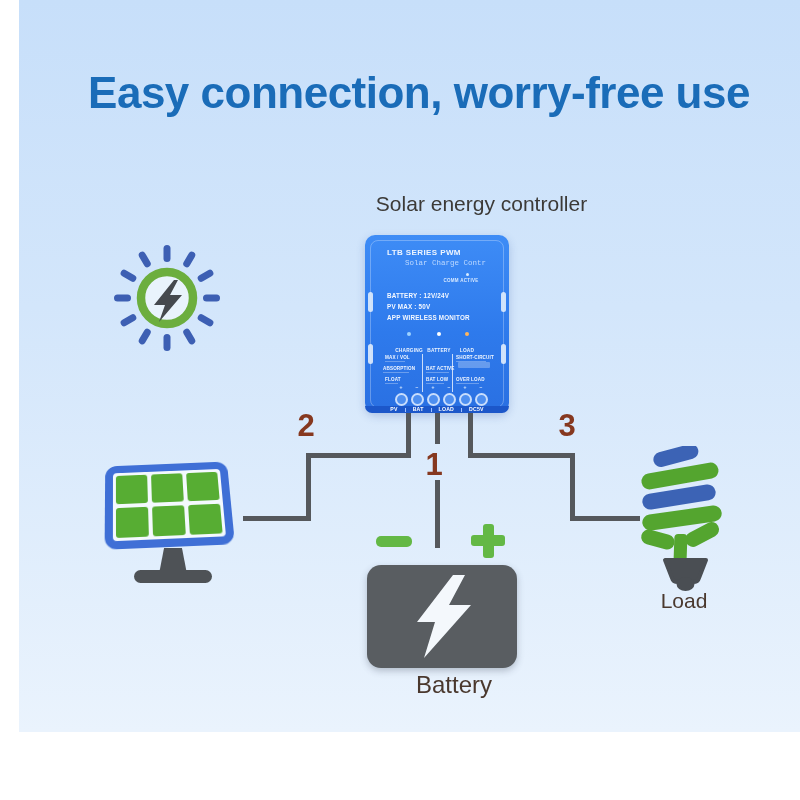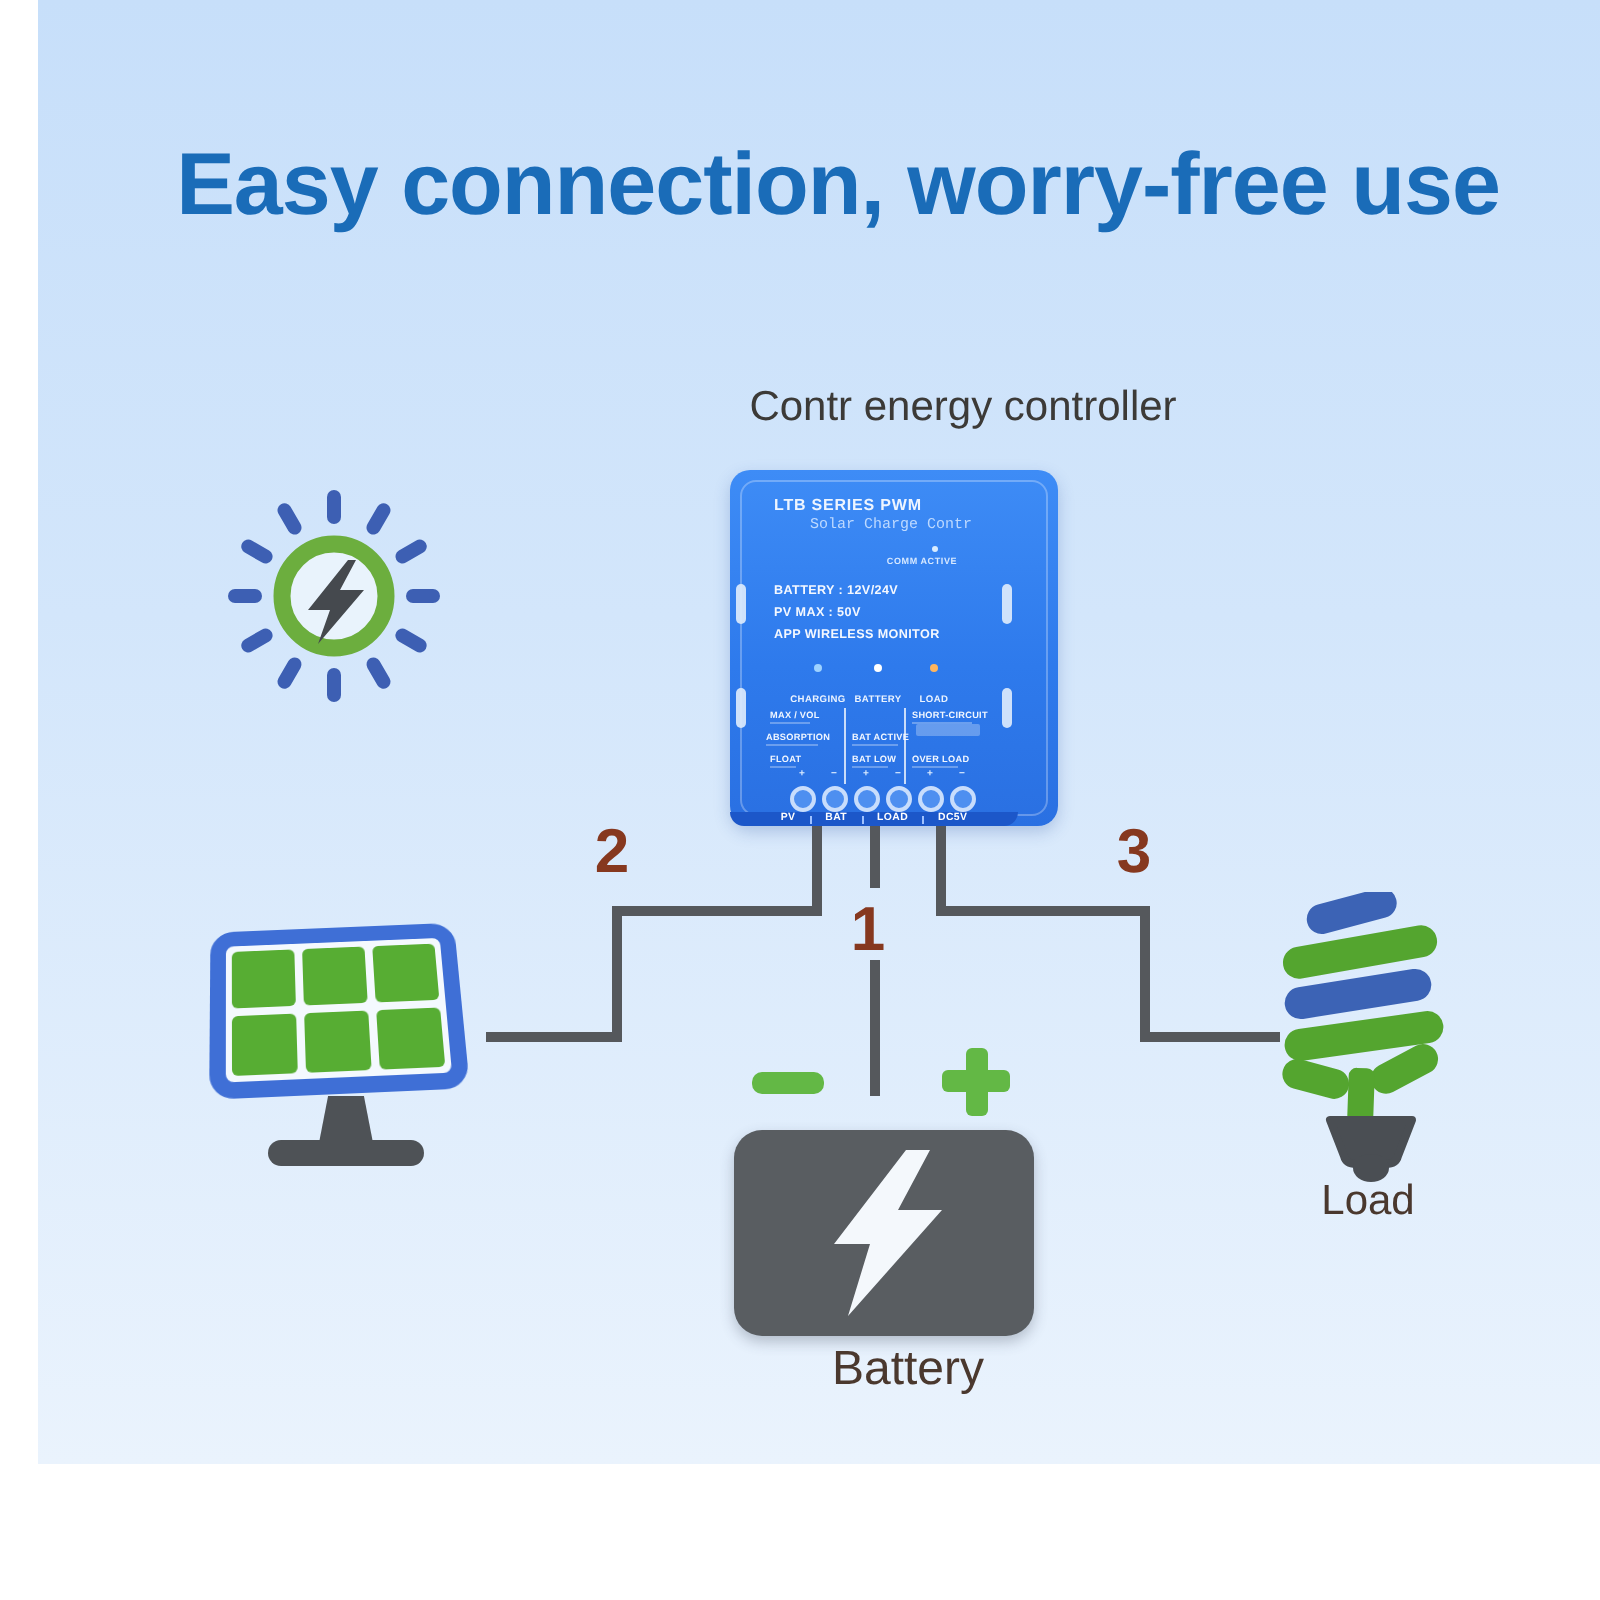--- a/index.html
+++ b/index.html
@@ -28,21 +28,21 @@
   .wb1{left:416px;top:413px;width:5px;height:31px;}
   .wb2{left:416px;top:480px;width:5px;height:68px;}
   .wl1{left:449px;top:413px;width:5px;height:45px;}
   .wl2{left:449px;top:453px;width:107px;height:5px;}
   .wl3{left:551px;top:453px;width:5px;height:68px;}
   .wl4{left:551px;top:516px;width:70px;height:5px;}
 
   
   .ctrl{left:346px;top:235px;width:144px;height:178px;border-radius:10px;
         background:linear-gradient(180deg,#3e8cf6 0%,#2e7aec 55%,#2a70e2 100%);
-        box-shadow:0 3px 8px rgba(40,80,160,.25);padding-left:20px;}
+        box-shadow:0 3px 8px rgba(40,80,160,.25);}
   .ctrl::before{content:"";position:absolute;inset:5px;border-radius:8px;
         border:1px solid rgba(255,255,255,.28);pointer-events:none;}
   .ctrl .m1{left:22px;top:13px;font-size:8px;font-weight:700;color:#eef5ff;letter-spacing:.4px;}
   .ctrl .m2{left:40px;top:24px;font-size:7.5px;color:#bdd9ff;font-family:Liberation Mono, monospace;}
   .ctrl .comm-dot{left:101px;top:38px;width:3px;height:3px;border-radius:50%;background:#d8ecff;}
   .ctrl .comm{left:60px;top:43px;width:72px;text-align:center;font-size:4.5px;font-weight:700;color:#d6e8ff;letter-spacing:.3px;}
   .ctrl .specs{left:22px;top:55px;font-size:6.3px;font-weight:700;color:#f4f8ff;line-height:11px;letter-spacing:.2px;}
   .slot{width:5px;height:20px;border-radius:3px;background:#dceafc;opacity:.92;}
   .sl1{left:3px;top:57px;} .sl2{left:3px;top:109px;}
   .sl3{left:136px;top:57px;} .sl4{left:136px;top:109px;}
@@ -86,21 +86,21 @@
   .bat-plus-v{left:464px;top:524px;width:11px;height:34px;border-radius:3px;background:#63b845;}
   .bat-body{left:348px;top:565px;width:150px;height:103px;border-radius:14px;background:#595d61;
             box-shadow:0 3px 7px rgba(60,70,90,.3);}
 </style>
 </head>
 <body>
 
 <div class="canvas">
 
   <div class="abs title">Easy connection, worry-free use</div>
-  <div class="abs caption">Contr energy controller</div>
+  <div class="abs caption">Solar energy controller</div>
 
   <svg class="abs" style="left:92px;top:242px;" width="112" height="112" viewBox="0 0 112 112">
     <g fill="#3d5fb3">
       <rect x="92" y="52.5" width="17" height="7" rx="3.5" transform="rotate(0 56 56)"></rect>
       <rect x="92" y="52.5" width="17" height="7" rx="3.5" transform="rotate(30 56 56)"></rect>
       <rect x="92" y="52.5" width="17" height="7" rx="3.5" transform="rotate(60 56 56)"></rect>
       <rect x="92" y="52.5" width="17" height="7" rx="3.5" transform="rotate(90 56 56)"></rect>
       <rect x="92" y="52.5" width="17" height="7" rx="3.5" transform="rotate(120 56 56)"></rect>
       <rect x="92" y="52.5" width="17" height="7" rx="3.5" transform="rotate(150 56 56)"></rect>
       <rect x="92" y="52.5" width="17" height="7" rx="3.5" transform="rotate(180 56 56)"></rect>

